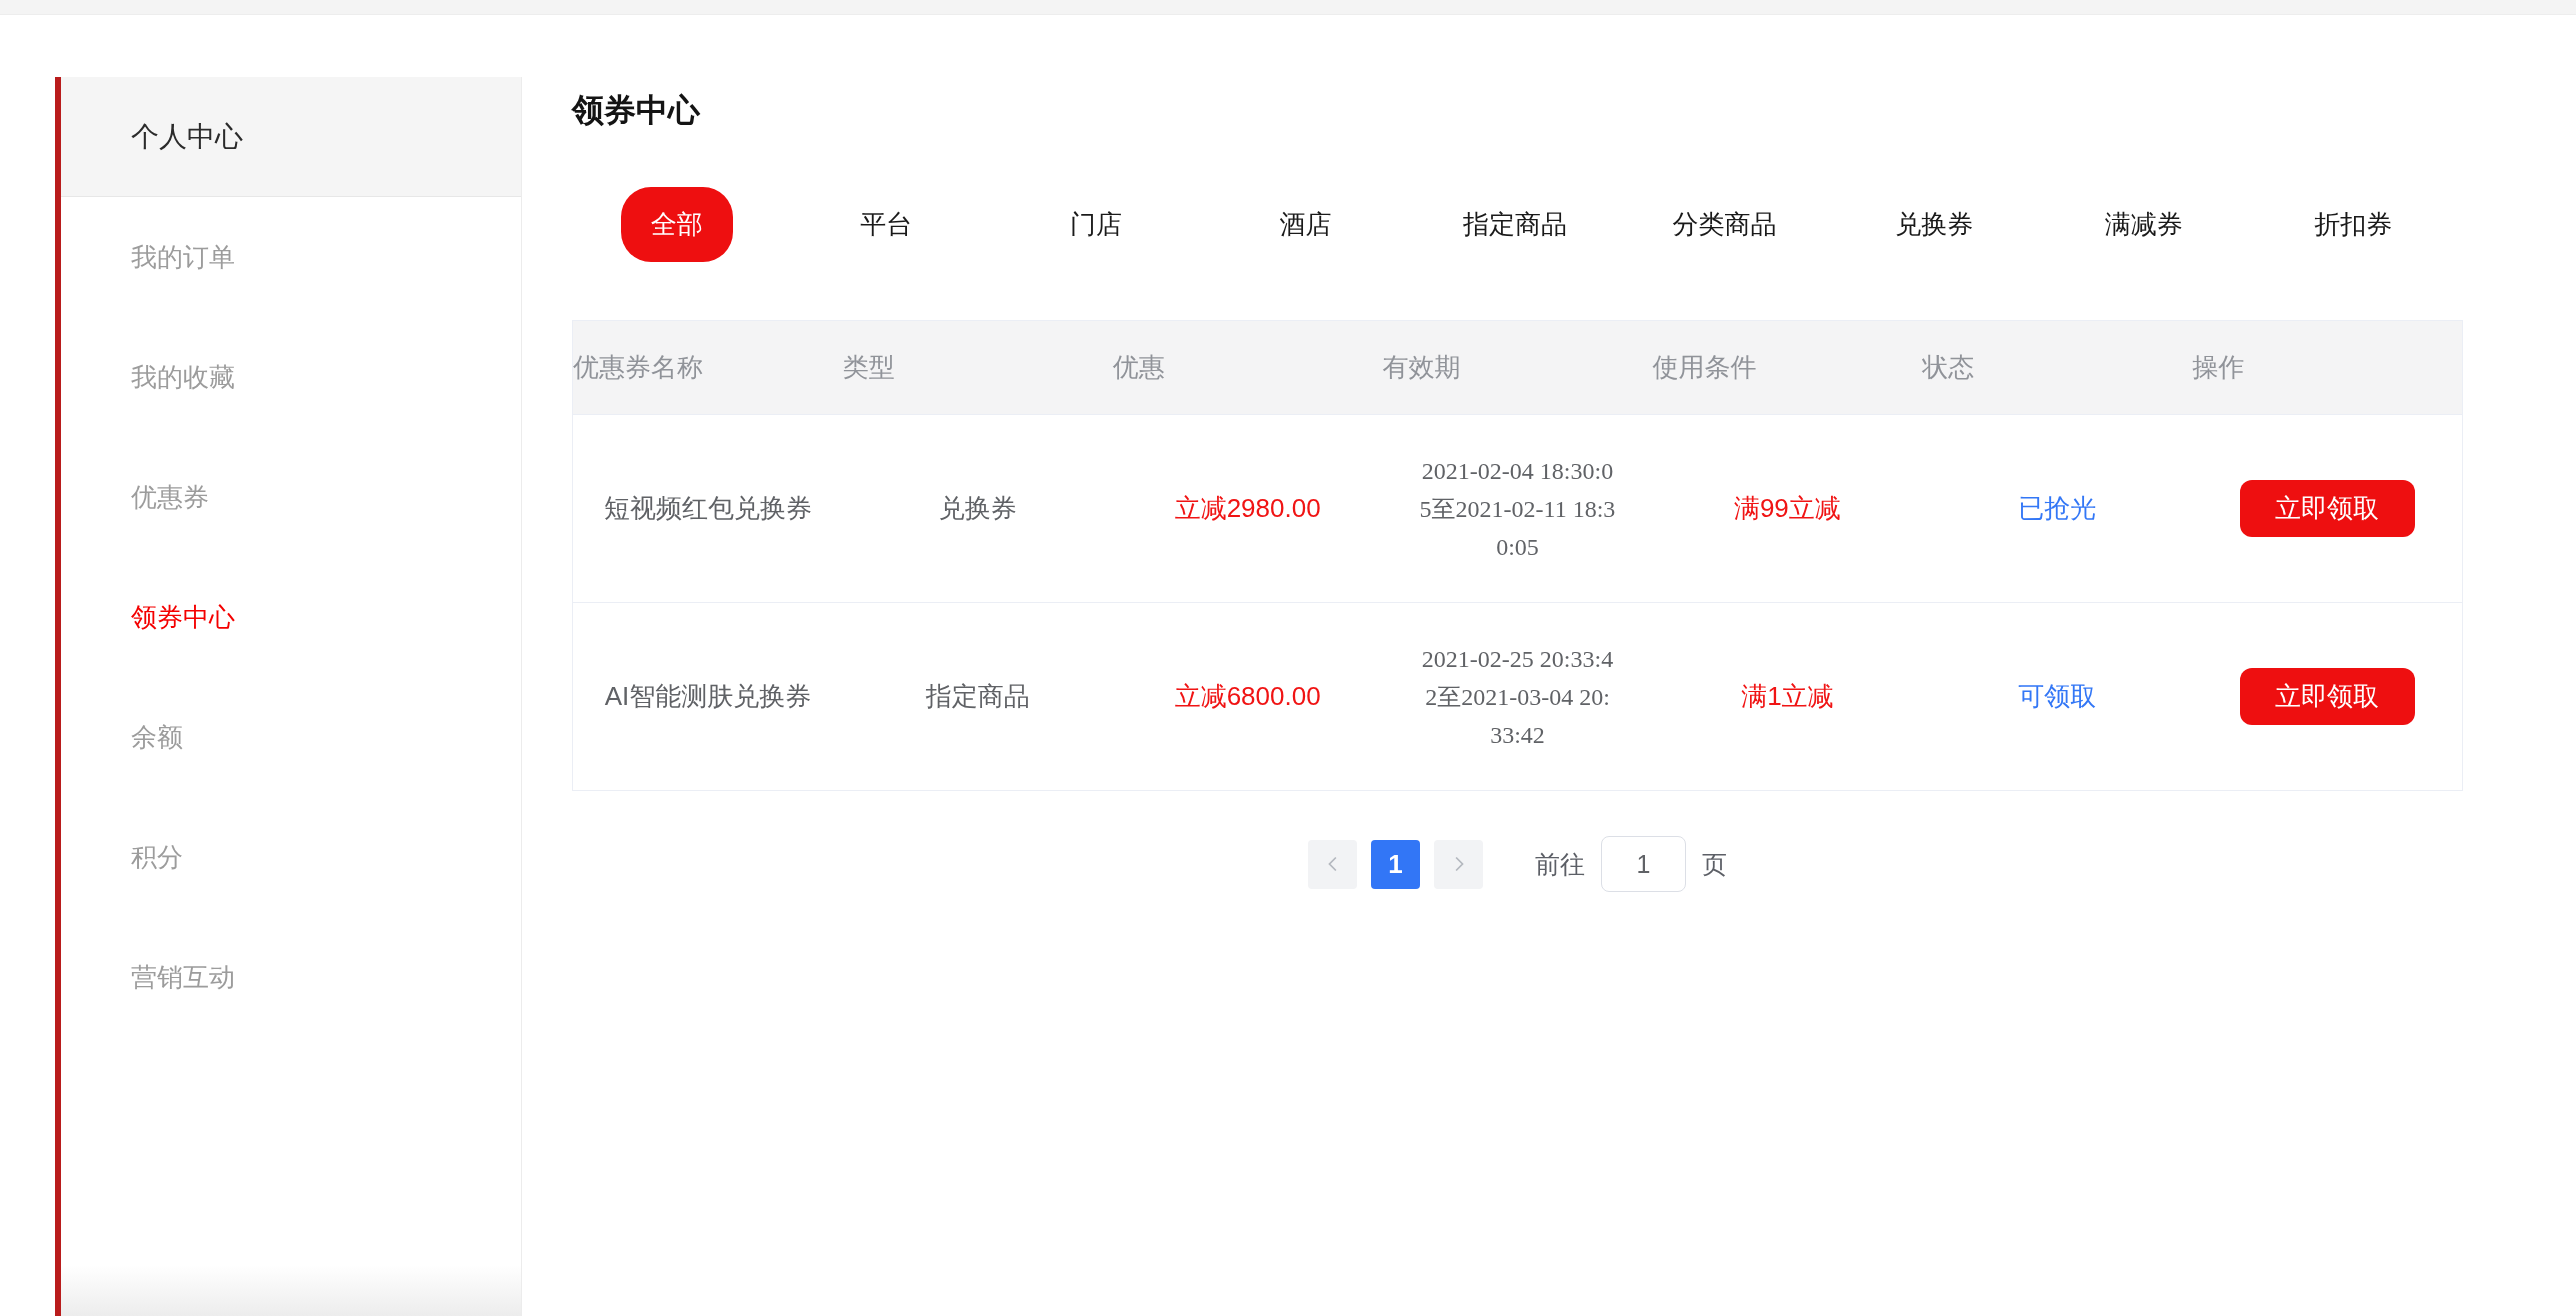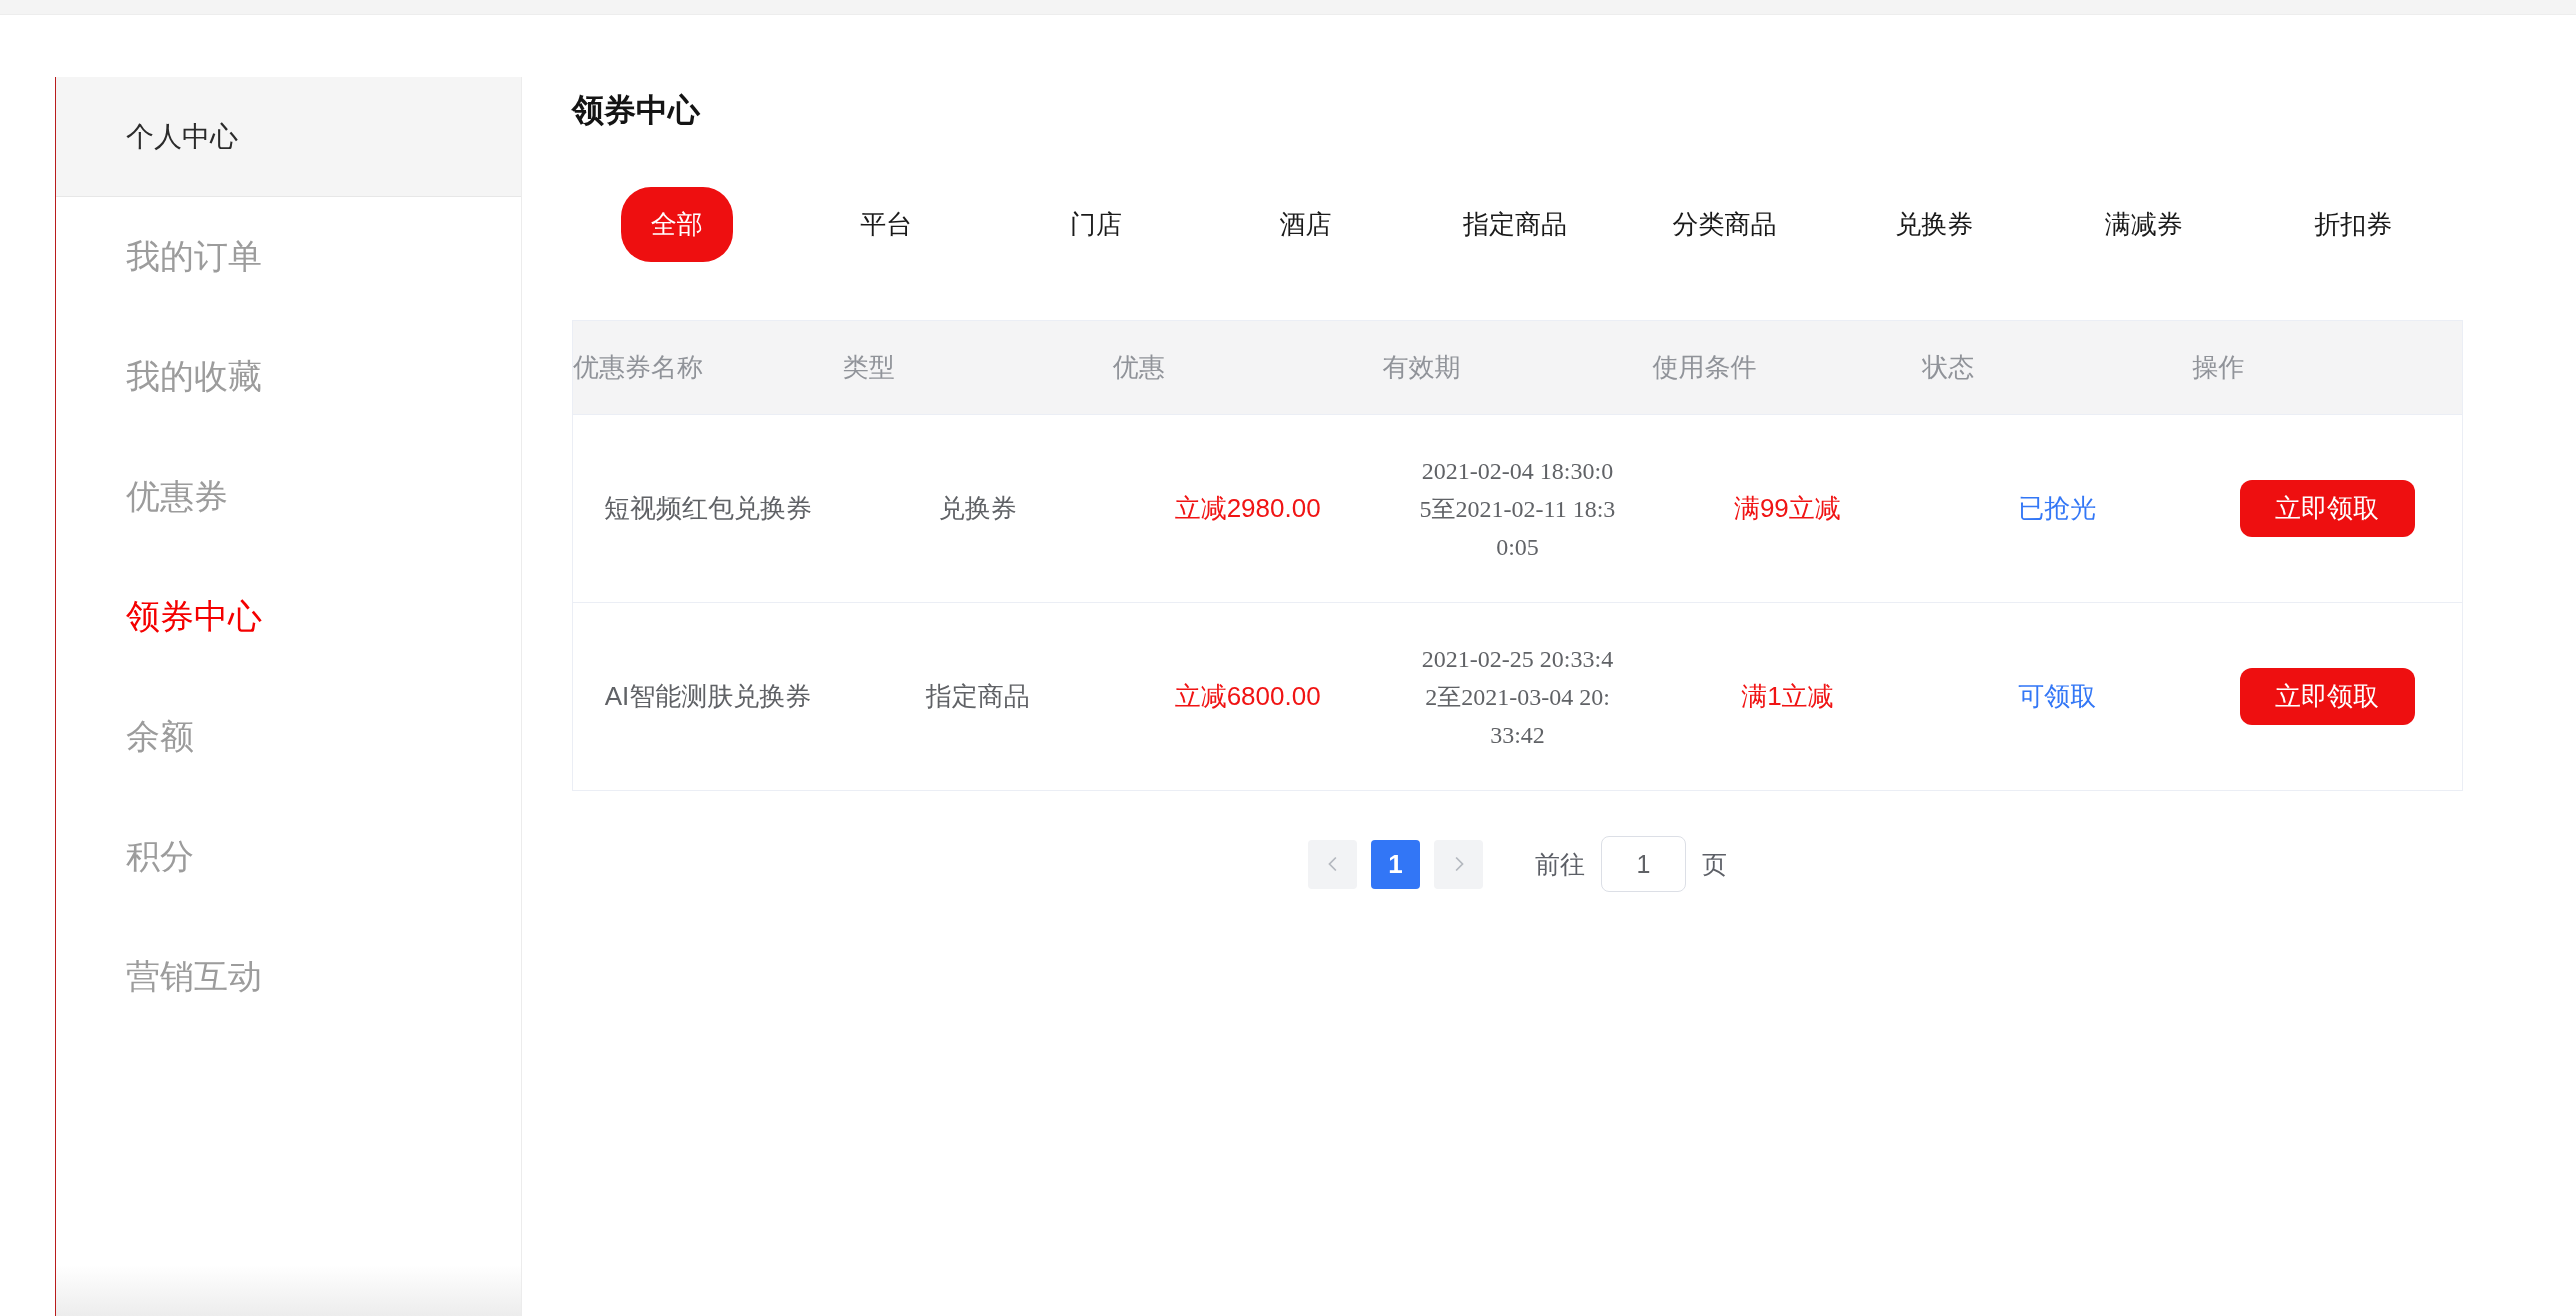--- a/index.html
+++ b/index.html
@@ -9,27 +9,27 @@
     --page-blue:#3276f6;
     --sidebar-active-red:#f40000;
   }
   *{margin:0;padding:0;box-sizing:border-box;}
   html,body{width:2576px;height:1317px;overflow:hidden;background:#fff;
     font-family:"Liberation Sans","DejaVu Sans",sans-serif;color:#333;}
   
   .topbar{position:absolute;left:0;top:0;width:2576px;height:15px;background:#f4f4f4;border-bottom:1px solid #ededed;}
   
   .sidebar{position:absolute;left:55px;top:77px;width:467px;height:1240px;background:#fff;
-    border-left:1px solid #b91c1c;border-right:1px solid #ececec;}
+    border-left:6px solid #b91c1c;border-right:1px solid #ececec;}
   .sidebar::after{content:"";position:absolute;left:0;right:0;bottom:0;height:52px;
     background:linear-gradient(to bottom,rgba(236,236,236,0),#ececec);pointer-events:none;}
   .sidebar-header{height:120px;background:#f5f5f5;border-bottom:1px solid #e7e7e7;
     display:flex;align-items:center;padding-left:70px;font-size:28px;color:#2b2b2b;}
   .side-item{height:120px;display:flex;align-items:center;padding-left:70px;
-    font-size:34px;color:#9c9c9c;cursor:pointer;}
+    font-size:26px;color:#9c9c9c;cursor:pointer;}
   .side-item.active{color:var(--sidebar-active-red,#f40000);}
   
   .main{position:absolute;left:572px;top:77px;width:1891px;}
   .page-title{margin-top:10px;font-size:32px;line-height:46px;font-weight:bold;color:#141414;}
   
   .tabs{margin-top:61px;display:flex;width:1886px;height:60px;align-items:center;}
   .tab-cell{width:210px;display:flex;justify-content:center;align-items:center;}
   .tab{background:none;border:none;font-size:26px;font-weight:500;color:#1a1a1a;cursor:pointer;
     font-family:inherit;line-height:60px;}
   .tab.pill{background:var(--accent-red,#ee0f10);color:#fff;height:75px;line-height:60px;

